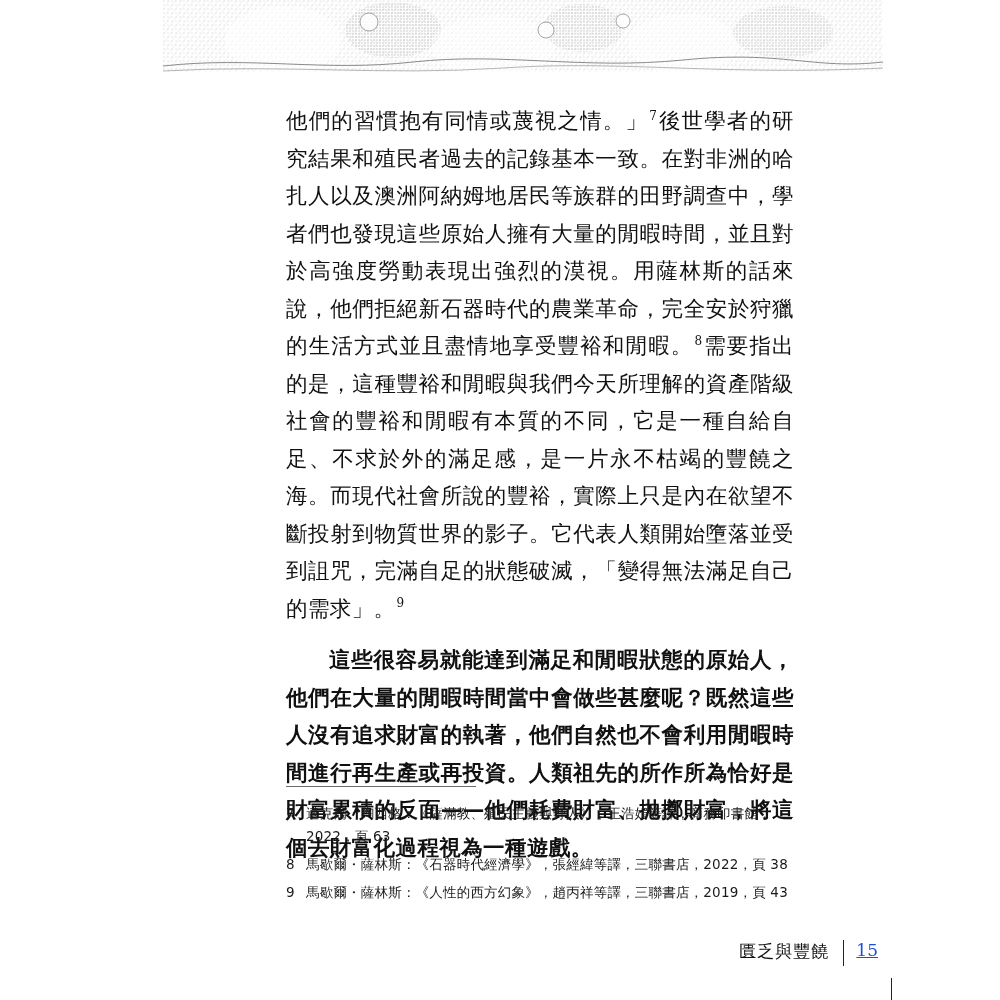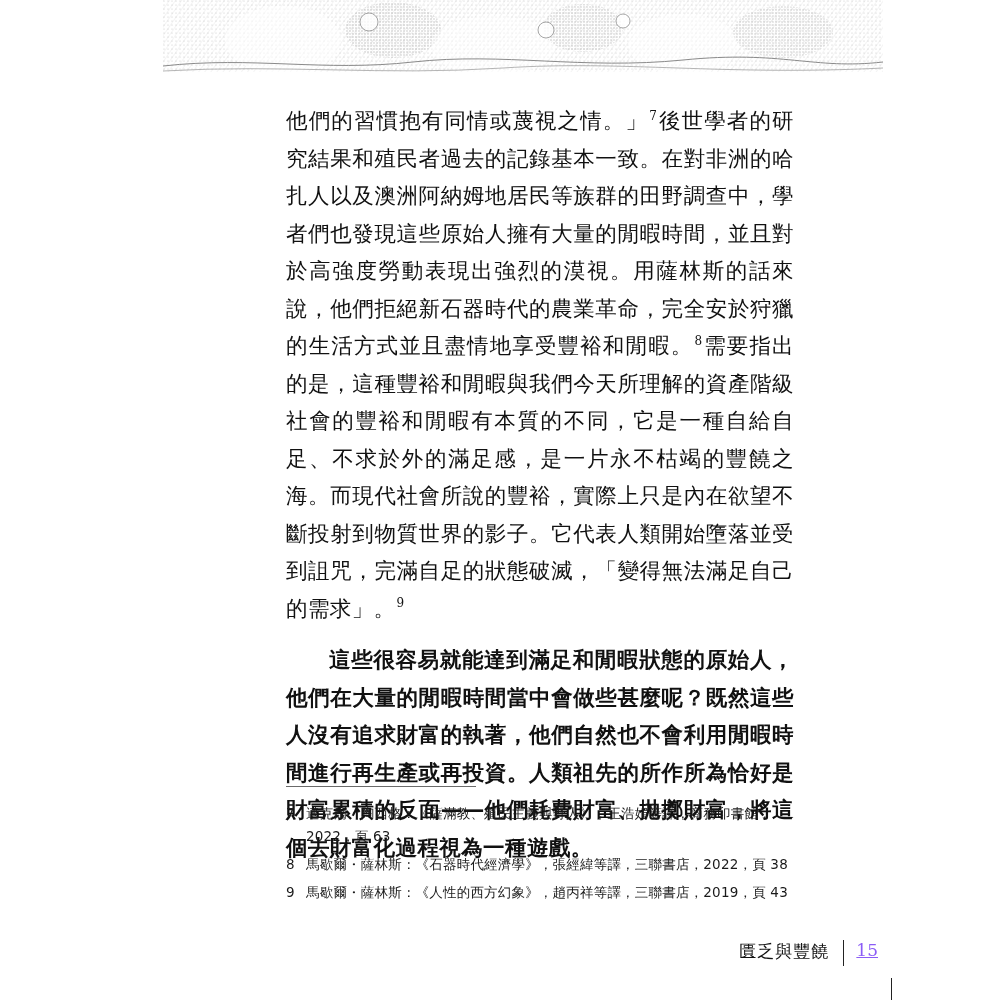--- a/index.html
+++ b/index.html
@@ -118,21 +118,21 @@
     color: #111;
   }
   .footer-sep {
     width: 1px;
     height: 26px;
     background: #222;
     margin: 0 12px 0 14px;
   }
   .footer-page {
     font-size: 17px;
-    color: #8b5cf6;
+    color: #1d4ed8;
     text-decoration: underline;
   }
 
   
   .edge-rule {
     position: absolute;
     right: 136px;
     bottom: 0px;
     width: 1px;
     height: 22px;

